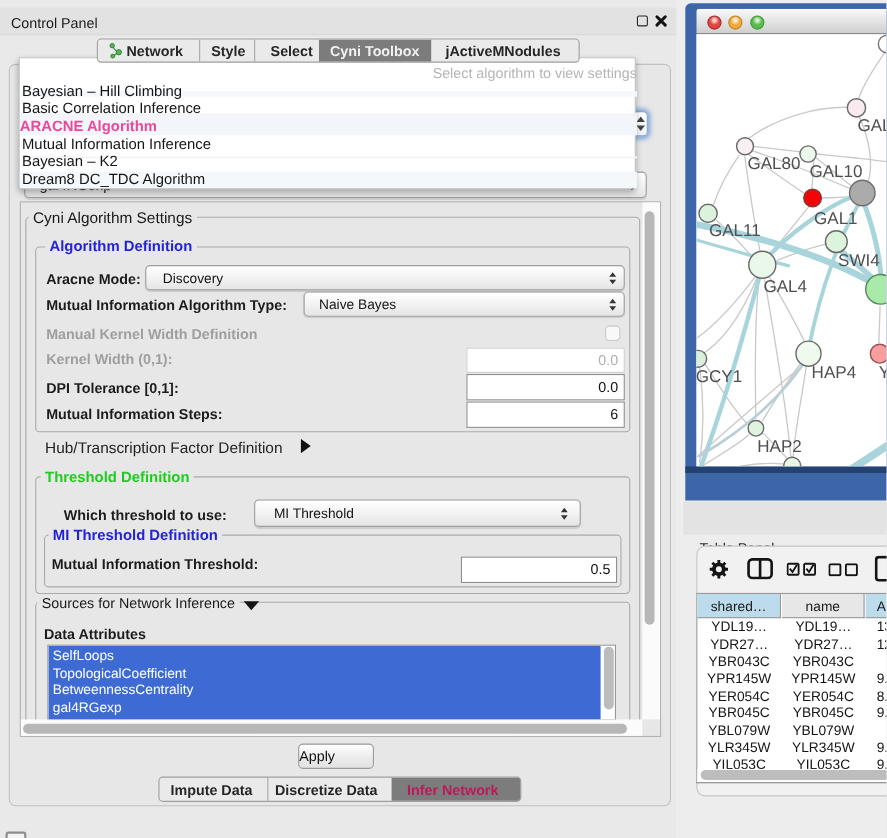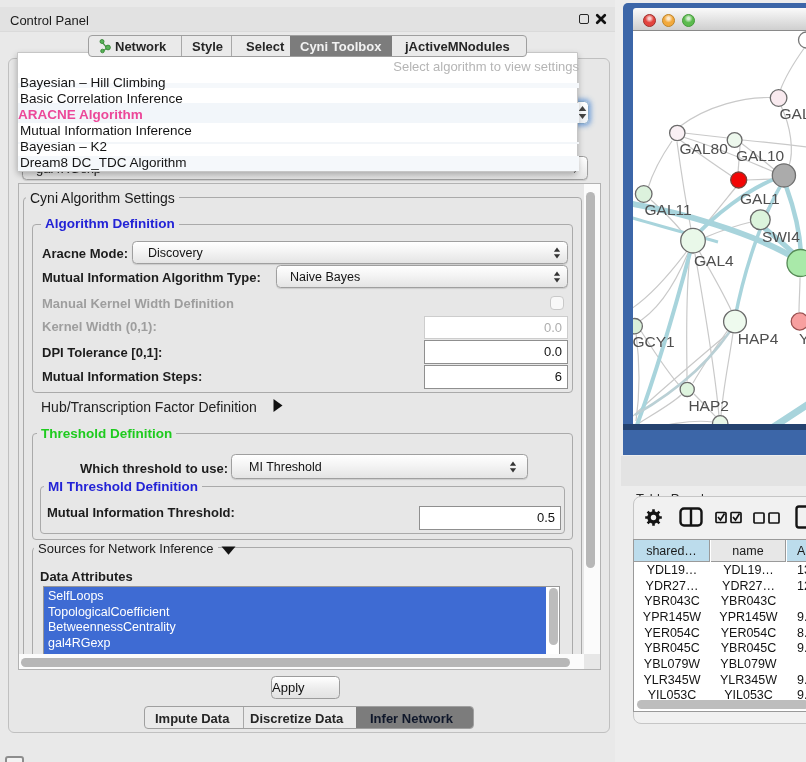--- a/index.html
+++ b/index.html
@@ -110,21 +110,21 @@
   <div class="lbl" style="left:42px;top:369px">Mutual Information Steps:</div>
   <div class="tf" style="left:424px;top:365px;width:144px;height:24px;line-height:22px">6</div>
 
   <div class="a" style="left:41px;top:399px;font-size:14px;color:#222;white-space:nowrap">Hub/Transcription Factor Definition</div>
   <svg class="a" style="left:273px;top:399px" width="10" height="13">
           <path d="M0.5 0 L9.5 6.5 L0.5 13 Z" fill="#111"></path>
         </svg>
 
   <div class="fs" style="left:32px;top:433px;width:541px;height:107px"></div>
   <div class="fst" style="left:37px;top:426px;color:#1ecb1e;font-weight:bold;font-size:13.5px">Threshold Definition</div>
-  <div class="lbl" style="left:58px;top:461px;width:170px;text-align:right">Which threshold to use:</div>
+  <div class="lbl" style="left:58px;top:461px;width:170px;text-align:left">Which threshold to use:</div>
   <div class="combo" style="left:231px;top:454px;width:297px;height:25px"></div>
   <div class="ct" style="left:249px;top:460px">MI Threshold</div>
   <svg class="a" style="left:509px;top:461px" width="8" height="12">
           <path d="M4 0.5 L7.1 4.7 L0.9 4.7 Z" fill="#333"></path>
           <path d="M4 11.5 L7.1 7.3 L0.9 7.3 Z" fill="#333"></path>
         </svg>
   <div class="fs" style="left:40px;top:486px;width:525px;height:48px"></div>
   <div class="fst" style="left:44px;top:479px;color:#2323d6;font-weight:bold;font-size:13.5px">MI Threshold Definition</div>
   <div class="lbl" style="left:47px;top:505px">Mutual Information Threshold:</div>
   <div class="tf" style="left:419px;top:506px;width:142px;height:24px;line-height:22px">0.5</div>
@@ -147,21 +147,21 @@
 </div>
 
 <div class="a" style="left:271px;top:676px;width:69px;height:23px;border:1px solid #9c9c9c;border-radius:4.5px;background:linear-gradient(#ffffff,#ececec 55%,#e2e2e2);font-size:13px;line-height:21px;color:#111">Apply</div>
 
 <div class="a" style="left:144px;top:706px;width:330px;height:23px;background:#eaeaea;border:1px solid #9f9f9f;border-radius:4px;overflow:hidden">
   <div class="a" style="left:98px;top:0;width:1px;height:23px;background:#a8a8a8"></div>
   <div class="a" style="left:211px;top:0;width:119px;height:23px;background:#7c7c7c"></div>
 </div>
 <div class="tabtxt" style="left:155px;top:711px">Impute Data</div>
 <div class="tabtxt" style="left:250px;top:711px">Discretize Data</div>
-<div class="tabtxt" style="left:370px;top:711px;color:#0f172a">Infer Network</div>
+<div class="tabtxt" style="left:370px;top:711px;color:#be185d">Infer Network</div>
 
 <div class="a" style="left:5px;top:756px;width:19px;height:12px;border:2px solid #8d8d8d;border-radius:3px;background:#f3f3f3"></div>
 
 <div class="a" style="left:618px;top:373px;width:4px;height:5px;background:#9a9aa2;border-radius:2px"></div>
 <div class="a" style="left:615px;top:0;width:191px;height:762px;background:#ededed"></div>
 <div class="a" style="left:623px;top:3px;width:183px;height:452px;background:#3c66a8;border-radius:5px 0 0 0"></div>
 <div class="a" style="left:623px;top:424px;width:183px;height:6px;background:#24426f"></div>
 <div class="a" style="left:633px;top:8px;width:173px;height:23px;background:linear-gradient(#fafafa,#cfcfcf);border-bottom:1px solid #8a8a8a;border-radius:3px 0 0 0"></div>
 <div class="a" style="left:642.5px;top:14px;width:13px;height:13px;border-radius:50%;background:radial-gradient(circle at 50% 32%,rgba(255,255,255,.75) 0 12%,rgba(255,255,255,0) 45%),#e3443e;border:1px solid #9f2f2c"></div>
 <div class="a" style="left:662.3px;top:14px;width:13px;height:13px;border-radius:50%;background:radial-gradient(circle at 50% 32%,rgba(255,255,255,.75) 0 12%,rgba(255,255,255,0) 45%),#f2a93c;border:1px solid #bf8426"></div>

